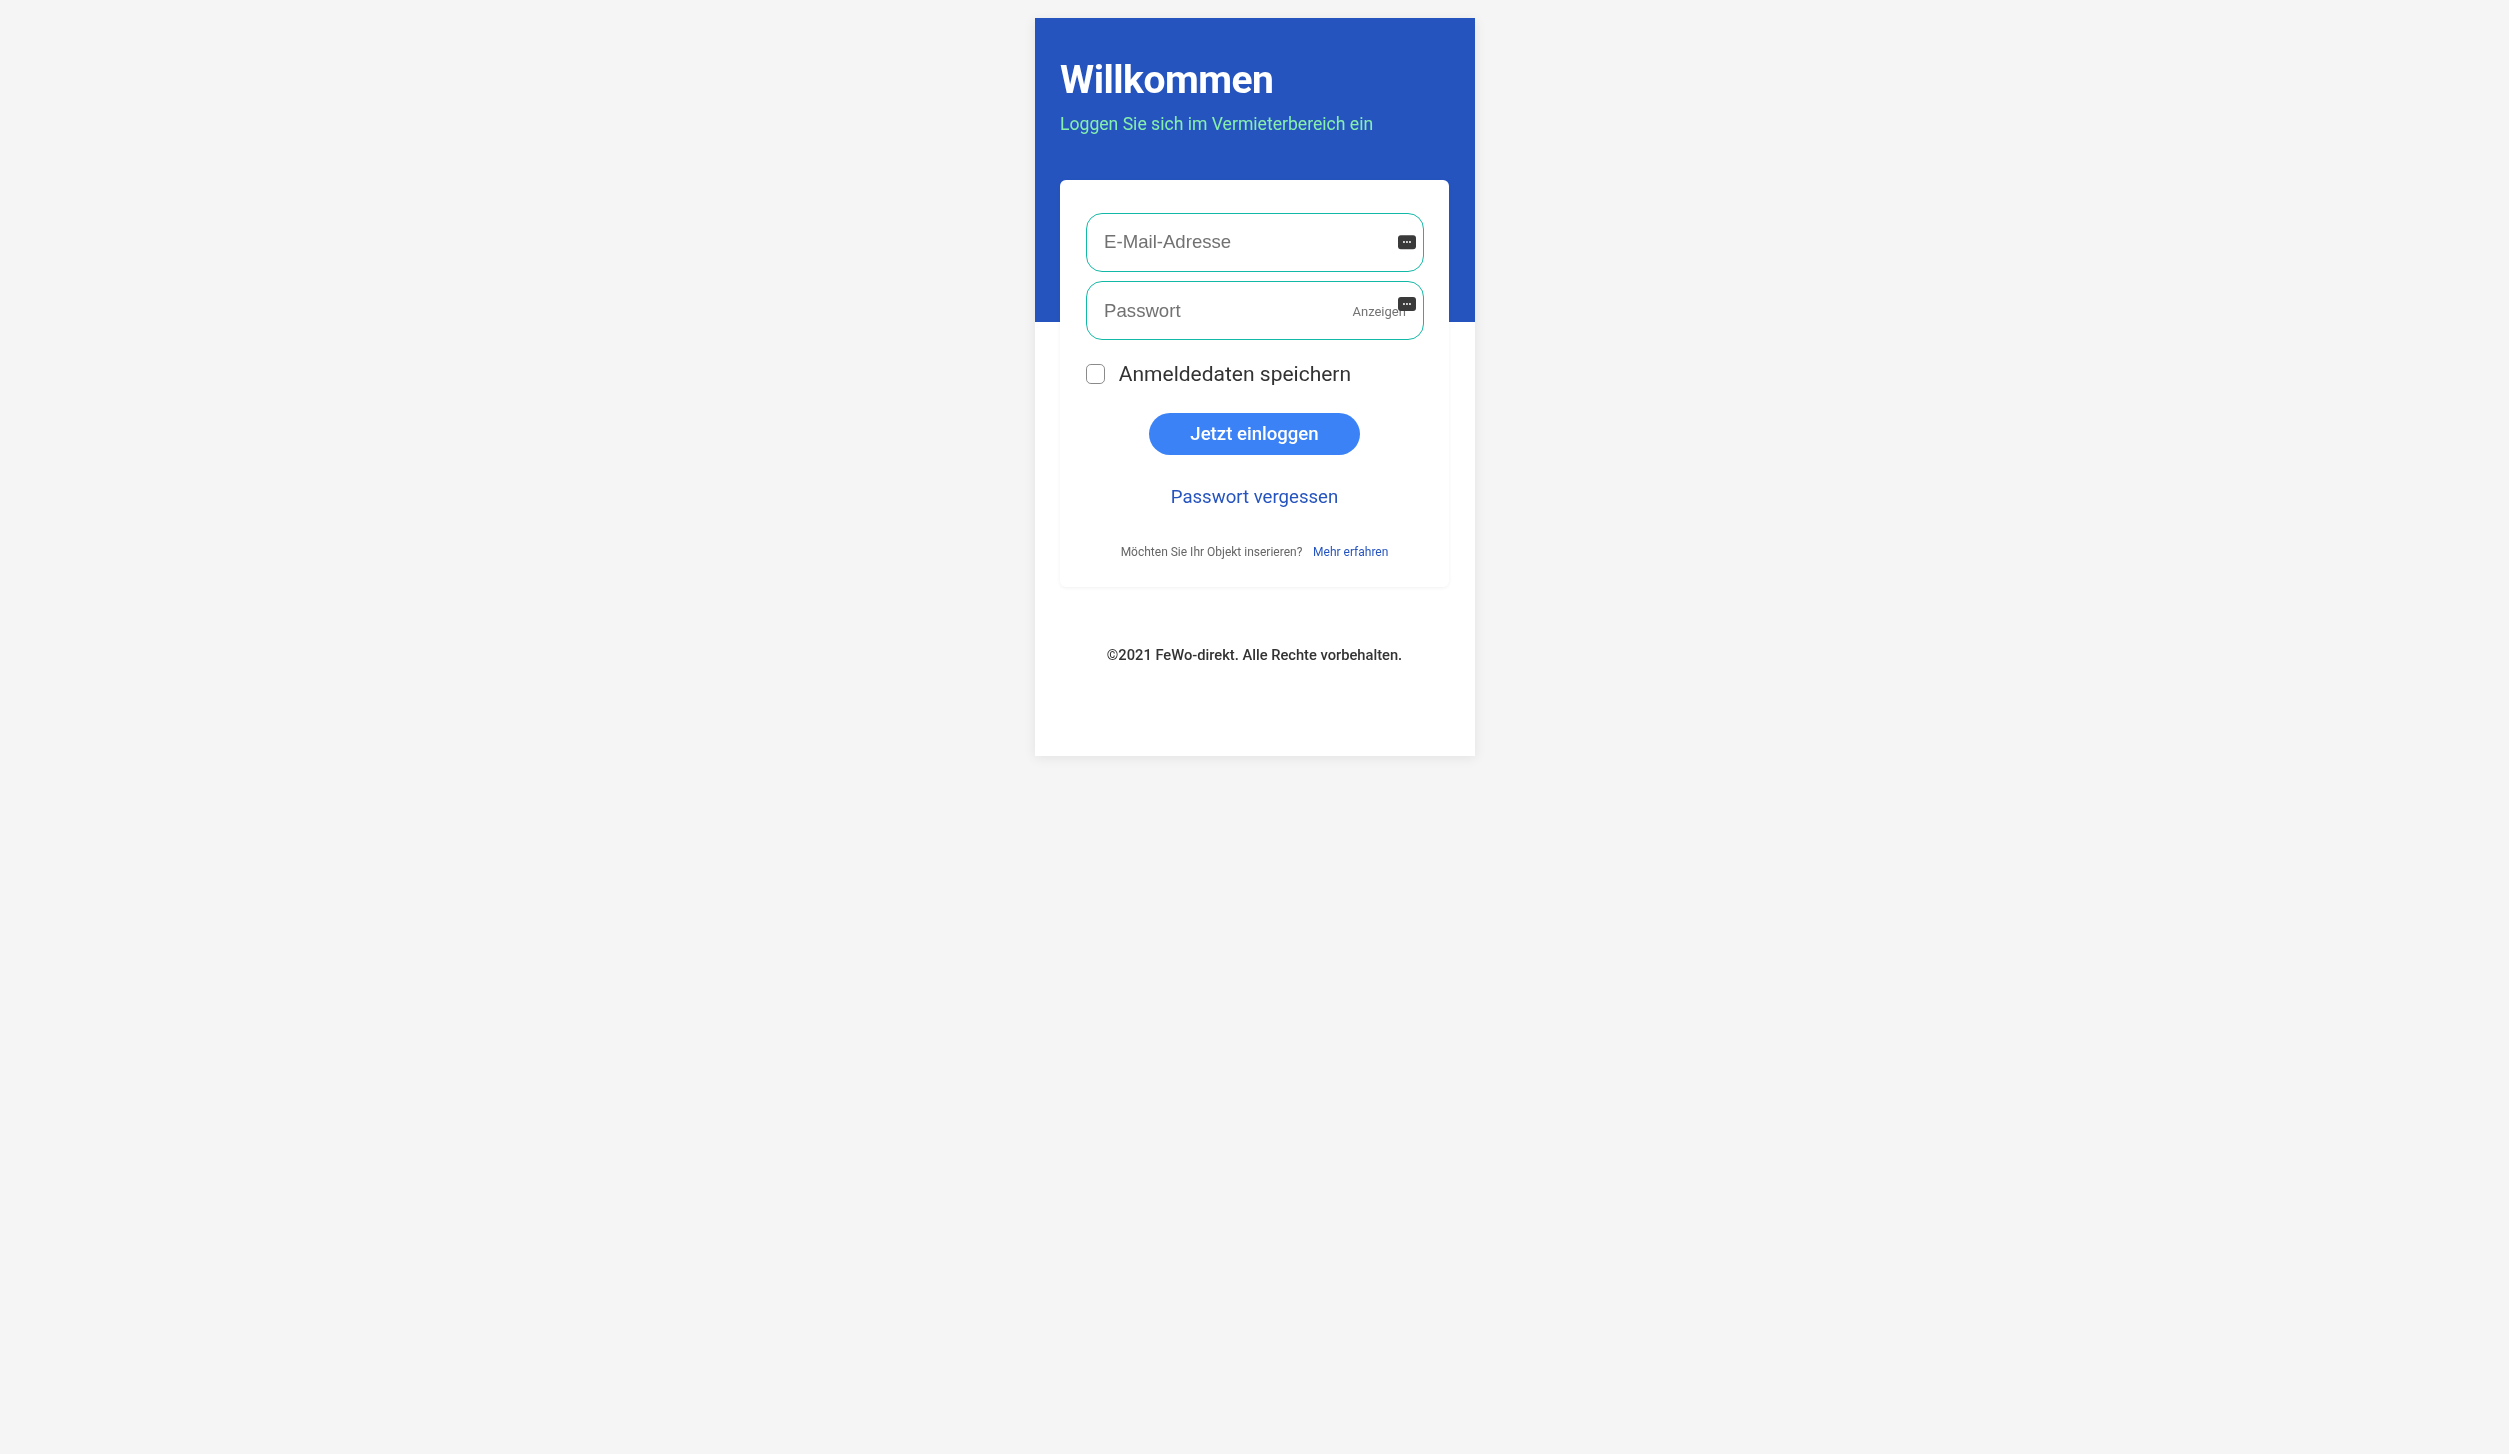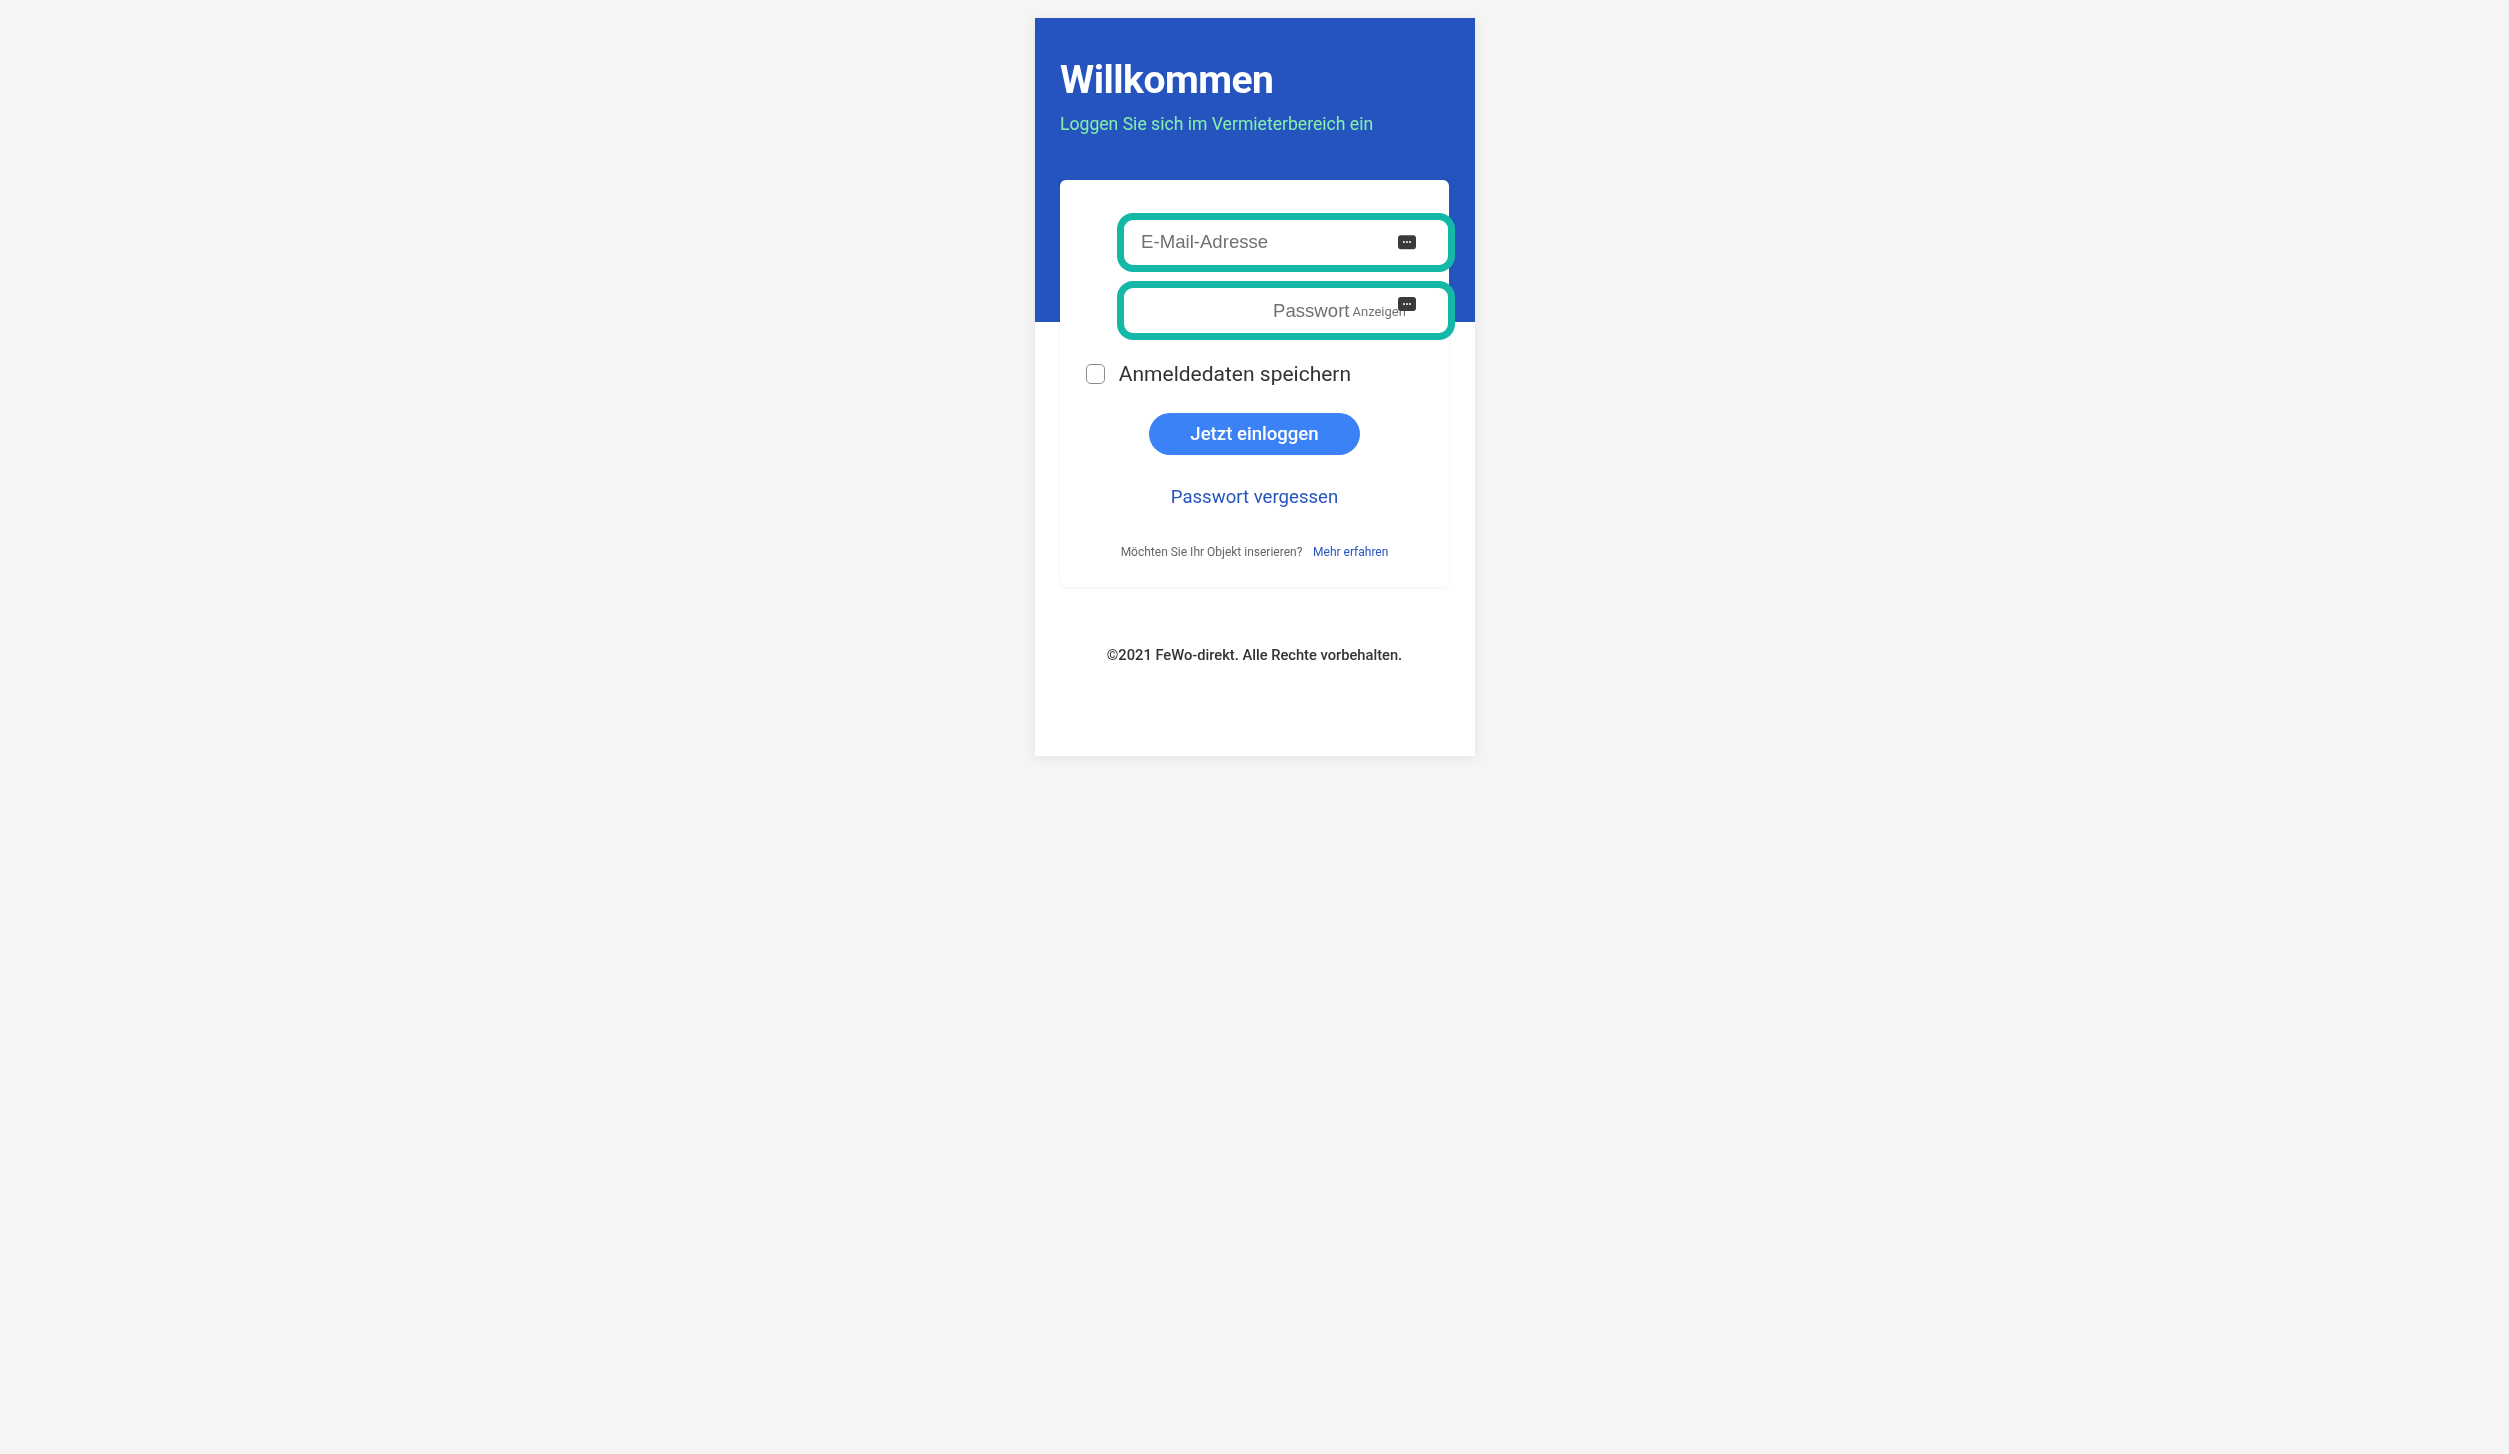--- a/index.html
+++ b/index.html
@@ -57,28 +57,27 @@
     }
     
     .input-group {
       position: relative;
       margin-bottom: 9.8px;
     }
     
     .input-field {
       width: 100%;
       height: 59px;
-      border: 7px solid #14b8a6;
+      border: 1px solid #14b8a6;
       border-radius: 16px;
       padding: 0 17.6px;
       font-size: 18.6px;
       color: #333;
       background: #fff;
       outline: none;
-      margin-left: 31px;
     }
     
     .input-field::placeholder {
       color: #717171;
     }
     
     .password-group {
       position: relative;
     }
     
@@ -220,21 +219,21 @@
 
   <div class="card">
     <div class="input-group">
       <input type="text" class="input-field" placeholder="E-Mail-Adresse" style="">
       <div class="autofill-icon">
         <span class="autofill-dots">•••</span>
       </div>
     </div>
 
     <div class="input-group password-group">
-      <input type="password" class="input-field" style="padding-right: 98px; text-align: right;" placeholder="Passwort">
+      <input type="password" class="input-field" style="padding-right: 98px;" placeholder="Passwort">
       <button class="show-password">Anzeigen</button>
       <div class="autofill-icon">
         <span class="autofill-dots">•••</span>
       </div>
     </div>
 
     <div class="checkbox-row">
       <input type="checkbox" class="checkbox" id="remember" style="">
       <label for="remember" class="checkbox-label">Anmeldedaten speichern</label>
     </div>

